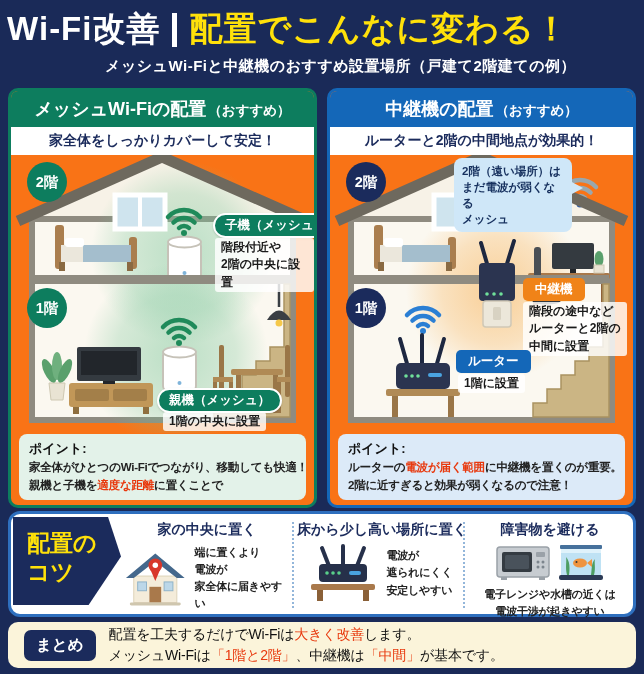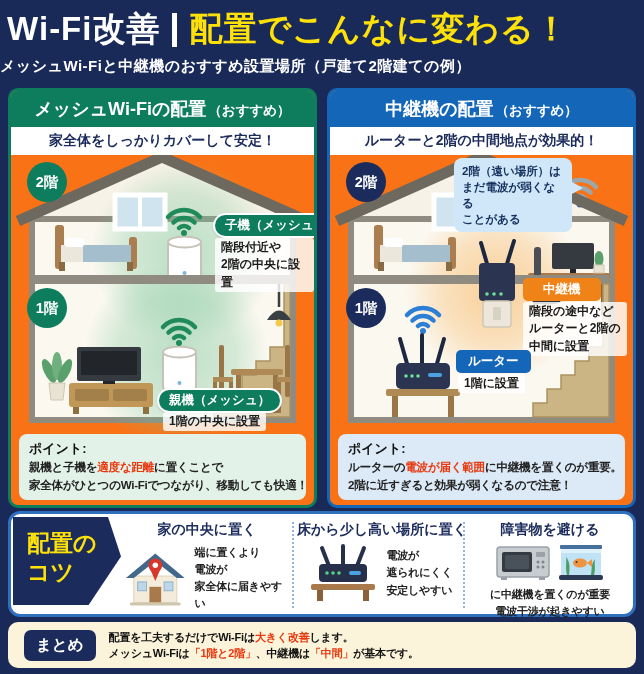--- a/index.html
+++ b/index.html
@@ -1,21 +1,21 @@
 <!DOCTYPE html>
 <html><head>
 <meta charset="utf-8">
 <style>
   html,body{margin:0;padding:0;}
   body{width:644px;height:674px;background:#1a2a58;font-family:"Liberation Sans","DejaVu Sans",sans-serif;position:relative;overflow:hidden;}
   .pre{white-space:pre-line;}
   .red{color:#e8380d;}
 
   
-  .header{position:absolute;top:0;left:0;width:576px;text-align:left;}
+  .header{position:absolute;top:0;left:0;width:576px;text-align:right;}
   .title-row{margin-top:7px;display:flex;align-items:center;justify-content:center;gap:12px;}
   .title-main{font-size:33px;font-weight:bold;color:#ffffff;letter-spacing:1px;}
   .title-bar{width:5px;height:34px;background:#ffffff;}
   .title-hl{font-size:33px;font-weight:bold;color:#ffe10a;letter-spacing:1px;}
   .header-sub{margin-top:5px;font-size:15px;font-weight:bold;color:#ffffff;letter-spacing:.5px;}
 
   
   .panel{position:absolute;top:88px;width:309px;height:420px;background:#f97316;border-radius:10px;overflow:hidden;box-sizing:border-box;}
   .panel.leftp{left:8px;border:3px solid #0d7d5e;}
   .panel.rightp{left:327px;border:3px solid #1467b8;}
@@ -27,21 +27,21 @@
   .panel-sub{height:28px;display:flex;align-items:center;justify-content:center;font-size:14px;font-weight:bold;color:#1b2b5c;background:#fff;}
   .house{position:relative;height:278px;}
   .house svg.scene{position:absolute;left:0;top:0;}
 
   .floor-badge{position:absolute;width:40px;height:40px;border-radius:50%;color:#fff;font-weight:bold;font-size:14.5px;display:flex;align-items:center;justify-content:center;z-index:3;}
   .fb-green{background:#0d7d5e;}
   .fb-navy{background:#1b2b5c;}
 
   .pill{position:absolute;font-size:12.5px;font-weight:bold;color:#fff;padding:2px 10px;white-space:nowrap;z-index:3;}
   .pill-green{background:#0d7d5e;border:2px solid #fff;border-radius:14px;box-shadow:0 1px 2px rgba(0,0,0,.15);}
-  .pill-orange{background:#f08318;border-radius:5px;padding:3px 20px;}
+  .pill-orange{background:#f08318;border-radius:5px;padding:3px 12px;}
   .pill-blue{background:#1467b8;border-radius:5px;padding:3px 12px;}
 
   .note{position:absolute;font-size:12px;font-weight:bold;color:#1a1a1a;line-height:1.45;white-space:pre-line;background:rgba(255,255,255,.82);padding:1px 6px;border-radius:3px;z-index:3;}
 
   .bubble{position:absolute;left:124px;top:3px;width:118px;background:#cfe7f8;border-radius:8px;padding:5px 8px;font-size:11.5px;font-weight:bold;color:#16305e;line-height:1.4;white-space:pre-line;box-sizing:border-box;z-index:3;}
   .bubble-tail{position:absolute;left:240px;top:26px;width:0;height:0;border-top:7px solid transparent;border-bottom:7px solid transparent;border-left:13px solid #cfe7f8;z-index:3;}
 
   .point{position:absolute;left:8px;right:8px;bottom:5px;height:66px;border-radius:8px;padding:6px 10px;box-sizing:border-box;}
   .point.greenbg{background:#e3f2e9;}
   .point.bluebg{background:#dceaf8;}
@@ -59,21 +59,21 @@
   .tip-title{text-align:center;font-size:14px;font-weight:bold;color:#1b2b5c;margin-top:3px;white-space:nowrap;}
   .tip-body{display:flex;align-items:center;justify-content:center;gap:7px;margin-top:5px;}
   .tip-desc{font-size:11px;font-weight:bold;color:#222;line-height:1.55;white-space:pre-line;letter-spacing:-.2px;}
   .tip3 .tip-body{flex-direction:column;gap:3px;margin-top:4px;}
   .tip3 .icon-row{display:flex;gap:8px;align-items:flex-end;}
   .tip3 .tip-desc{text-align:center;}
 
   
   .summary{position:absolute;left:8px;top:622px;width:628px;height:46px;background:#fbf4da;border-radius:10px;box-sizing:border-box;display:flex;align-items:center;padding:0 16px;gap:13px;}
   .summary-badge{background:#1b2b5c;color:#fff;font-weight:bold;font-size:15.5px;padding:5px 12px;border-radius:7px;white-space:nowrap;}
-  .summary-text{font-size:11px;font-weight:bold;color:#111;line-height:1.5;letter-spacing:-.2px;white-space:nowrap;}
+  .summary-text{font-size:14px;font-weight:normal;color:#111;line-height:1.5;letter-spacing:-.2px;white-space:nowrap;}
 </style>
 </head>
 <body>
 
 <div class="header">
   <div class="title-row">
     <span class="title-main">Wi-Fi改善</span>
     <span class="title-bar"></span>
     <span class="title-hl">配置でこんなに変わる！</span>
   </div>
@@ -182,22 +182,22 @@
     <div class="floor-badge fb-green" style="left:16px;top:133px;">1階</div>
     <div class="pill pill-green" style="left:202px;top:58px;">子機（メッシュ）</div>
     <div class="note" style="left:204px;top:83px;">階段付近や
 2階の中央に設置</div>
     <div class="pill pill-green" style="left:146px;top:233px;">親機（メッシュ）</div>
     <div class="note" style="left:152px;top:257px;">1階の中央に設置</div>
   </div>
 
   <div class="point greenbg">
     <div class="ph">ポイント:</div>
+    <div class="pl">家全体がひとつのWi-Fiでつながり、移動しても快適！</div>
     <div class="pl"><span>親機と子機を</span><span class="red">適度な距離</span><span>に置くことで</span></div>
-    <div class="pl">家全体がひとつのWi-Fiでつながり、移動しても快適！</div>
   </div>
 </div>
 
 <div class="panel rightp">
   <div class="panel-head blue">
     <span class="t">中継機の配置</span>
     <span class="tn">（おすすめ）</span>
   </div>
   <div class="panel-sub">ルーターと2階の中間地点が効果的！</div>
 
@@ -283,21 +283,21 @@
       <g>
         <rect x="56" y="234" width="74" height="7" rx="2" fill="#b08a55"></rect>
         <rect x="62" y="241" width="6" height="21" fill="#9a7647"></rect>
         <rect x="118" y="241" width="6" height="21" fill="#9a7647"></rect>
       </g>
     </svg>
     <div class="floor-badge fb-navy" style="left:16px;top:7px;">2階</div>
     <div class="floor-badge fb-navy" style="left:16px;top:133px;">1階</div>
     <div class="bubble">2階（遠い場所）は
 まだ電波が弱くなる
-ことがある</div>
+メッシュ</div>
     <div class="bubble-tail"></div>
     <div class="pill pill-orange" style="left:193px;top:123px;">中継機</div>
     <div class="note" style="left:193px;top:147px;">階段の途中など
 ルーターと2階の
 中間に設置</div>
     <div class="pill pill-blue" style="left:126px;top:195px;">ルーター</div>
     <div class="note" style="left:128px;top:219px;">1階に設置</div>
   </div>
 
   <div class="point bluebg">
@@ -376,21 +376,21 @@
           <rect x="3" y="6" width="40" height="26" fill="#bfe2f4"></rect>
           <rect x="3" y="6" width="40" height="4" fill="#dff2fb"></rect>
           <path d="M9,32 C7,24 9,18 8,14 C12,18 12,26 11,32 Z" fill="#4d9e63"></path>
           <path d="M36,32 C38,25 36,20 37,16 C33,20 34,27 33,32 Z" fill="#4d9e63"></path>
           <ellipse cx="22" cy="20" rx="7" ry="4.5" fill="#ef9440"></ellipse>
           <polygon points="29,20 34,16 34,24" fill="#ef9440"></polygon>
           <circle cx="18.5" cy="19" r="1" fill="#333333"></circle>
           <rect x="1" y="32" width="44" height="5" rx="2" fill="#2c3a55"></rect>
         </svg>
       </div>
-      <div class="tip-desc">に中継機を置くのが重要
+      <div class="tip-desc">電子レンジや水槽の近くは
 電波干渉が起きやすい</div>
     </div>
   </div>
 </div>
 
 <div class="summary">
   <div class="summary-badge">まとめ</div>
   <div class="summary-text">
     <div><span>配置を工夫するだけでWi-Fiは</span><span class="red">大きく改善</span><span>します。</span></div>
     <div><span>メッシュWi-Fiは</span><span class="red">「1階と2階」</span><span>、中継機は</span><span class="red">「中間」</span><span>が基本です。</span></div>

